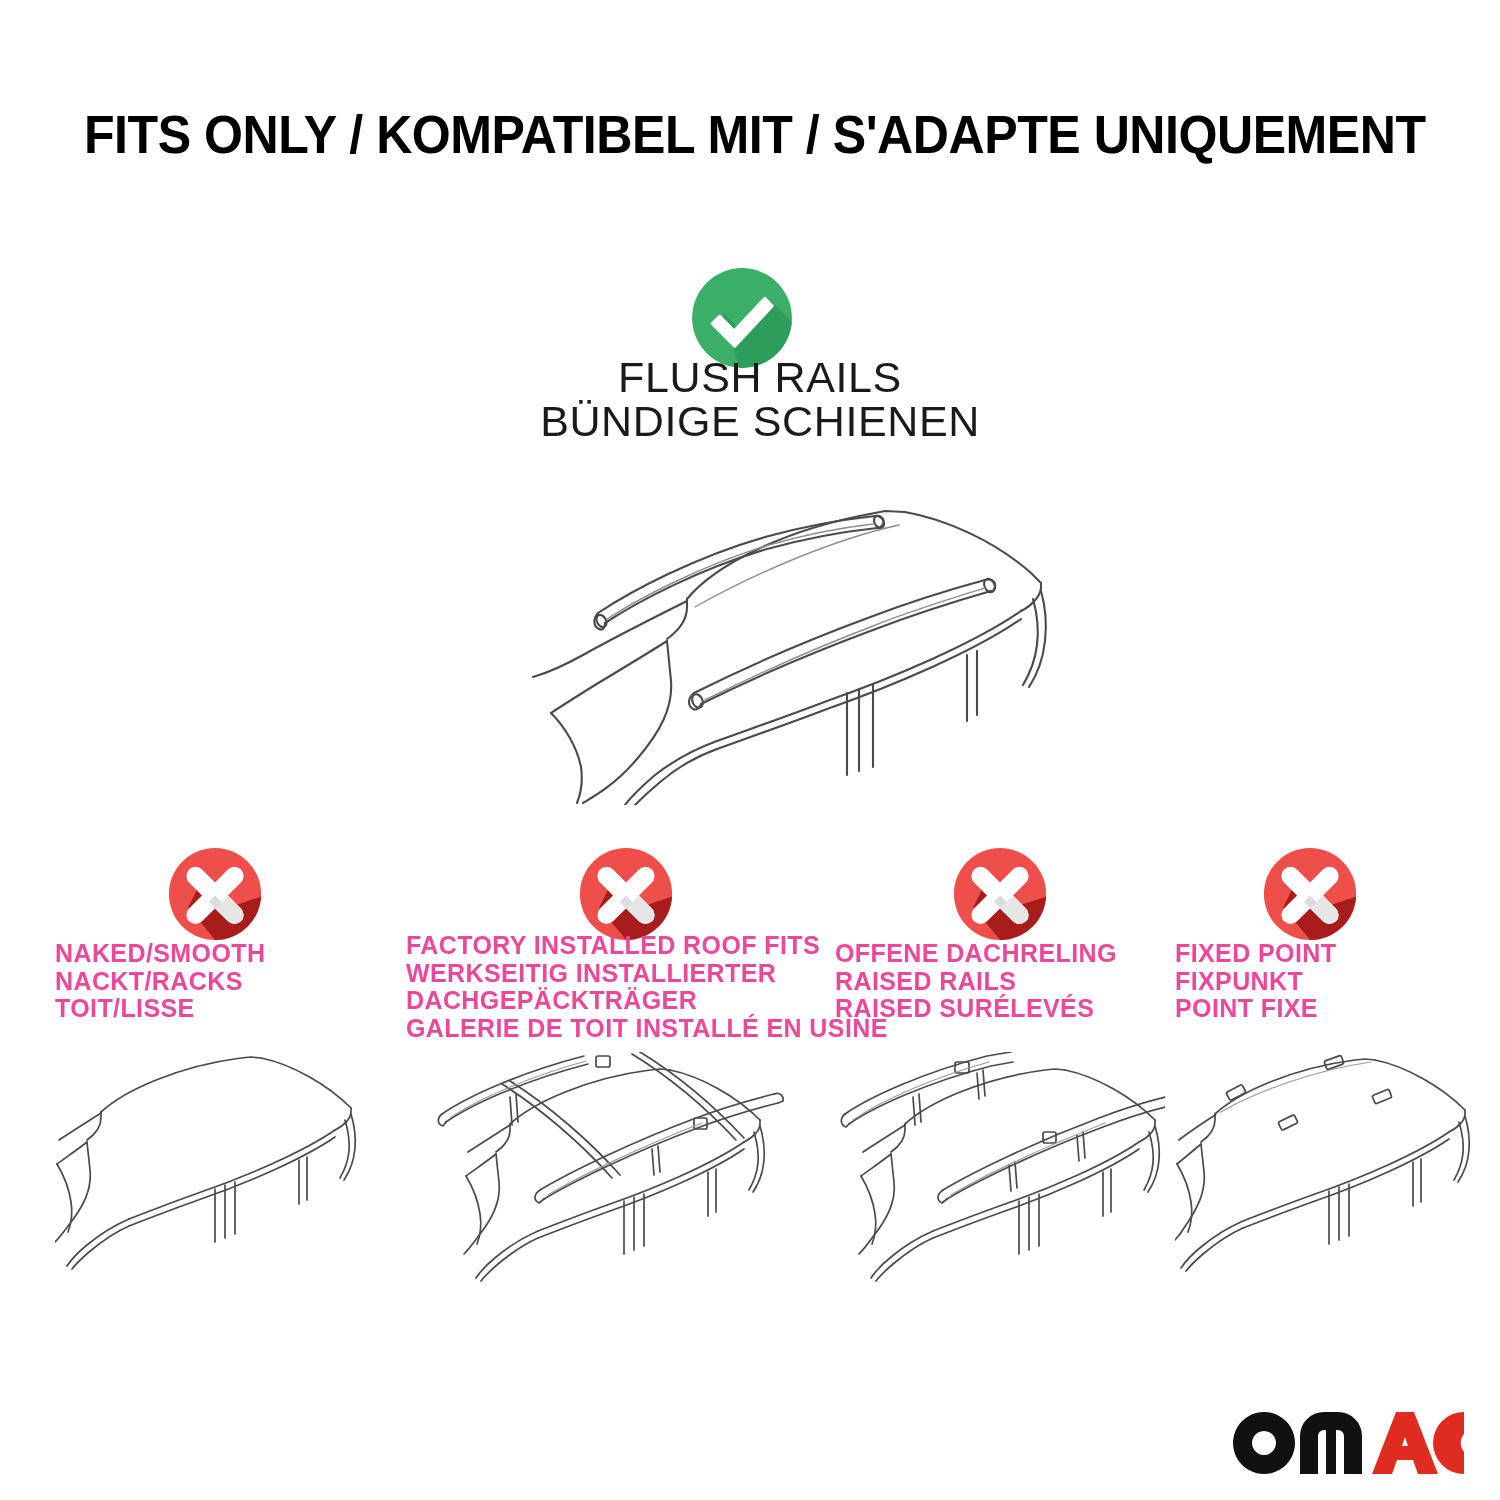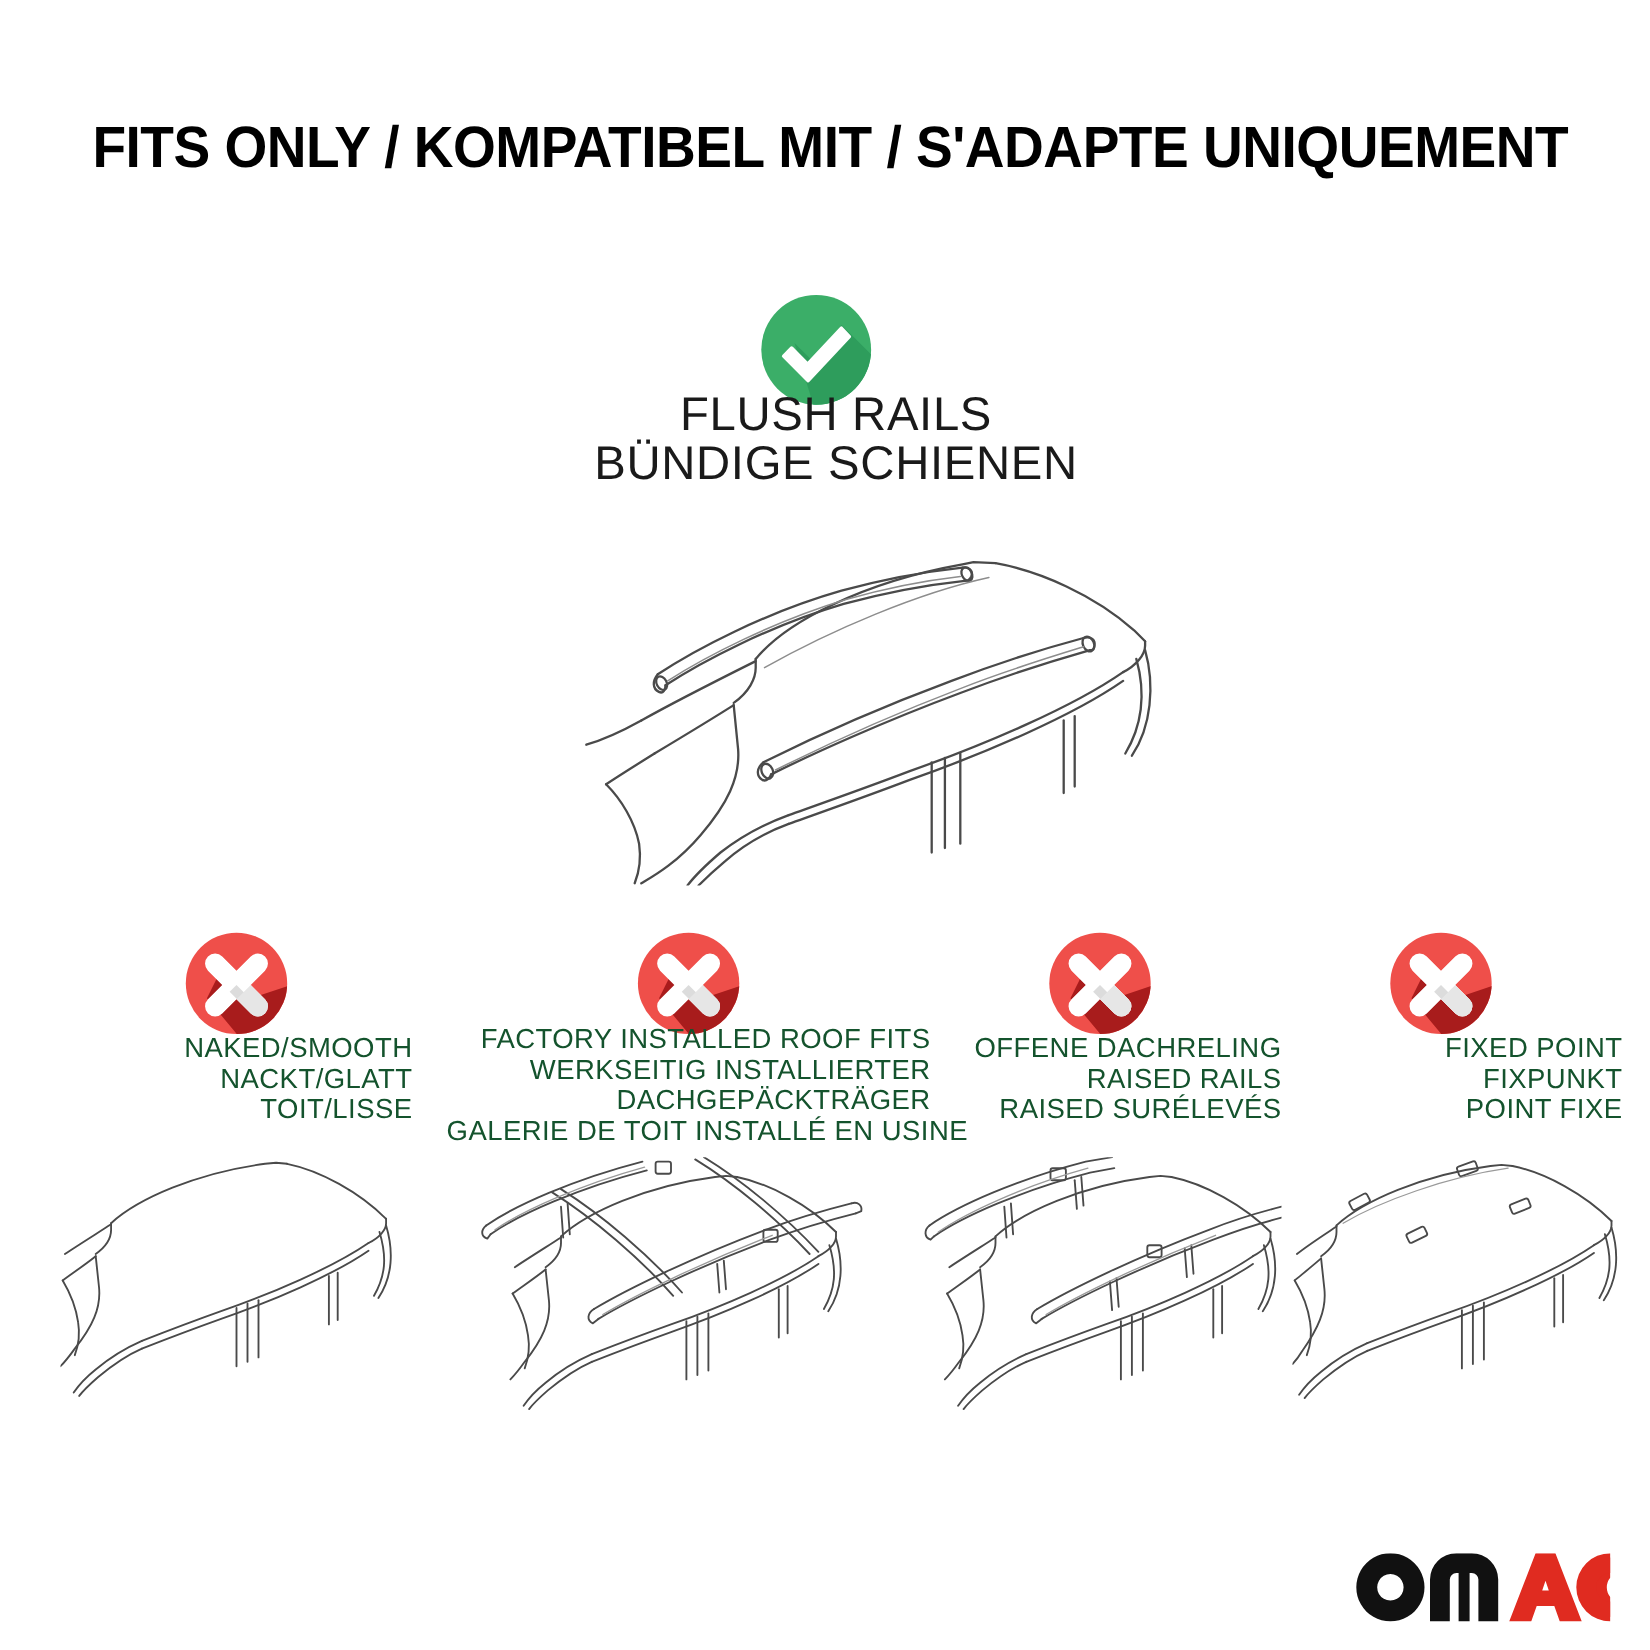--- a/index.html
+++ b/index.html
@@ -85,26 +85,26 @@
   .cell-x {
     position: absolute;
     top: 6px;
     width: 96px;
     height: 96px;
   }
   .cell-label {
     position: absolute;
     top: 100px;
     width: 100%;
-    text-align: right;
+    text-align: left;
     font-size: 25px;
-    font-weight: 400;
+    font-weight: 700;
     line-height: 27.5px;
     letter-spacing: 0.4px;
-    color: #14532d;
+    color: #ec4899;
   }
   .cell-label div { white-space: nowrap; }
   .cell-art {
     position: absolute;
     width: 100%;
     height: 230px;
   }
 
   
   #logo {
@@ -211,21 +211,21 @@
         </g>
         <g clip-path="url(#clipR1)">
           <path d="M50 38 L36.5 24.5 a9.5 9.5 0 0 0 -13.5 13.5 L36.5 51.5 L23 65 a9.5 9.5 0 0 0 13.5 13.5 L50 65 L63.5 78.5 a9.5 9.5 0 0 0 13.5 -13.5 L63.5 51.5 L77 38 a9.5 9.5 0 0 0 -13.5 -13.5 Z" fill="#FFFFFF"></path>
           <path d="M50 51.5 L63.5 65 L57 71.5 L43.5 58 Z" fill="#DCDCDC"></path>
           <path d="M63.5 78.5 a9.5 9.5 0 0 0 13.5 -13.5 L63.5 51.5 L50 65 Z" fill="#E6E6E6"></path>
         </g>
       </svg>
     </div>
     <div class="cell-label">
       <div>NAKED/SMOOTH</div>
-      <div>NACKT/GLATT</div>
+      <div>NACKT/RACKS</div>
       <div>TOIT/LISSE</div>
     </div>
     <div class="cell-art" style="top:212px;">
       <svg viewBox="0 0 320 230" width="320" height="230">
         <g fill="none" stroke="#4a4a4a" stroke-width="1.7" stroke-linecap="round" stroke-linejoin="round">
           <path d="M46 60 C 70 38, 124 14, 186 6 L 196 5 L 206 6"></path>
           <path d="M206 6 C 236 12, 272 32, 296 56"></path>
           <path d="M296 56 L 296 60 C 296 66, 290 73, 280 78"></path>
           <path d="M46 60 L 46 66 C 46 73, 42 81, 32 88"></path>
           <path d="M46 61 C 32 70, 16 80, 4 88"></path>

